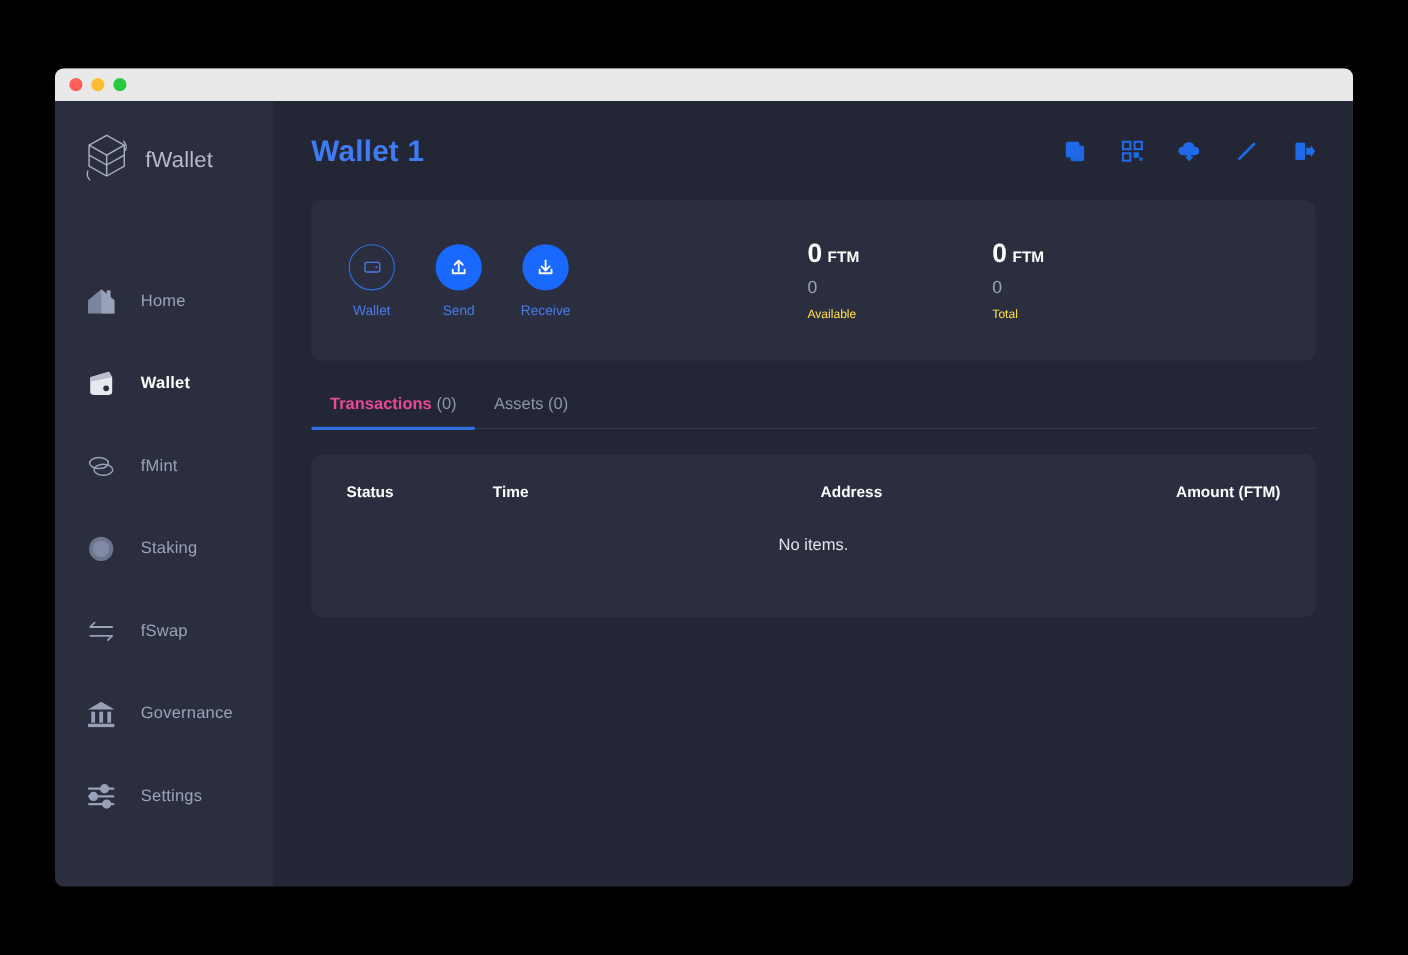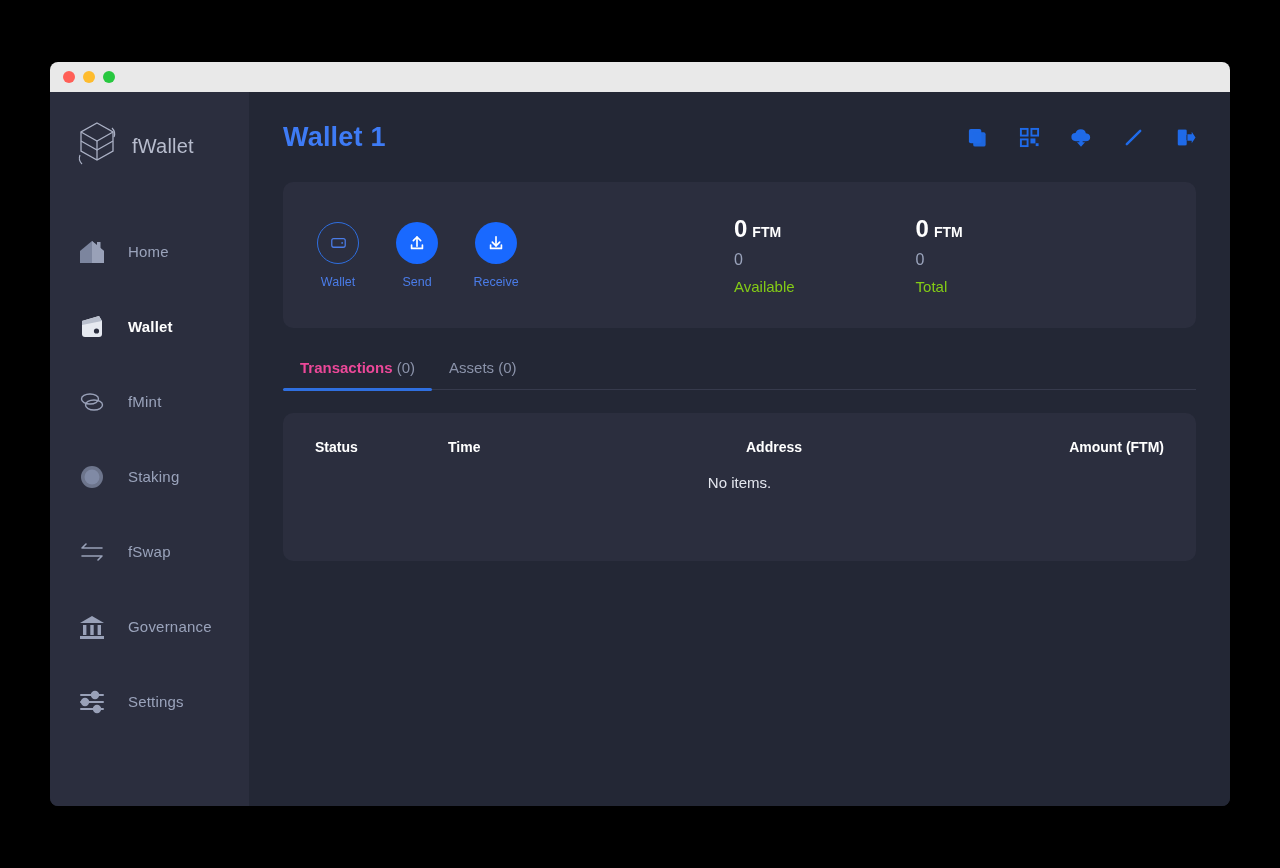--- a/index.html
+++ b/index.html
@@ -47,20 +47,21 @@
   }
 
   
   .sidebar {
     width: 199px;
     flex: 0 0 199px;
     background: #2b2e3e;
     padding-top: 18px;
     display: flex;
     flex-direction: column;
+    gap: 22px;
   }
 
   .brand {
     display: flex;
     align-items: center;
     height: 72px;
     padding-left: 26px;
   }
   .brand-logo { width: 42px; height: 52px; flex: 0 0 42px; }
   .brand-name {
@@ -146,21 +147,21 @@
   .bal-main {
     color: #ffffff;
     font-size: 24px;
     font-weight: bold;
     line-height: 1;
     display: flex;
     align-items: baseline;
   }
   .bal-unit { font-size: 14px; margin-left: 5px; font-weight: bold; }
   .bal-sub   { color: #9aa3bb; font-size: 16px; margin-top: 11px; line-height:1; }
-  .bal-label { color: #84cc16; font-size: 15px; margin-top: 11px; line-height:1; }
+  .bal-label { color: #fde047; font-size: 11px; margin-top: 11px; line-height:1; }
 
   
   .tabs {
     margin-top: 31px;
     display: flex;
     position: relative;
     border-bottom: 1px solid #363a4c;
   }
   .tab {
     padding: 0 17px 13px 17px;
@@ -195,21 +196,21 @@
     color: #ffffff;
     font-size: 14px;
     font-weight: bold;
   }
   .col-status  { width: 133px; }
   .col-time    { width: 298px; }
   .col-address { flex: 1; }
   .col-amount  { width: 200px; text-align: right; }
 
   .table-empty {
-    margin-top: 19px;
+    margin-top: 32px;
     text-align: center;
     color: #e3e6ee;
     font-size: 15px;
   }
 </style>
 </head>
 <body>
 
 <div class="window">
 

